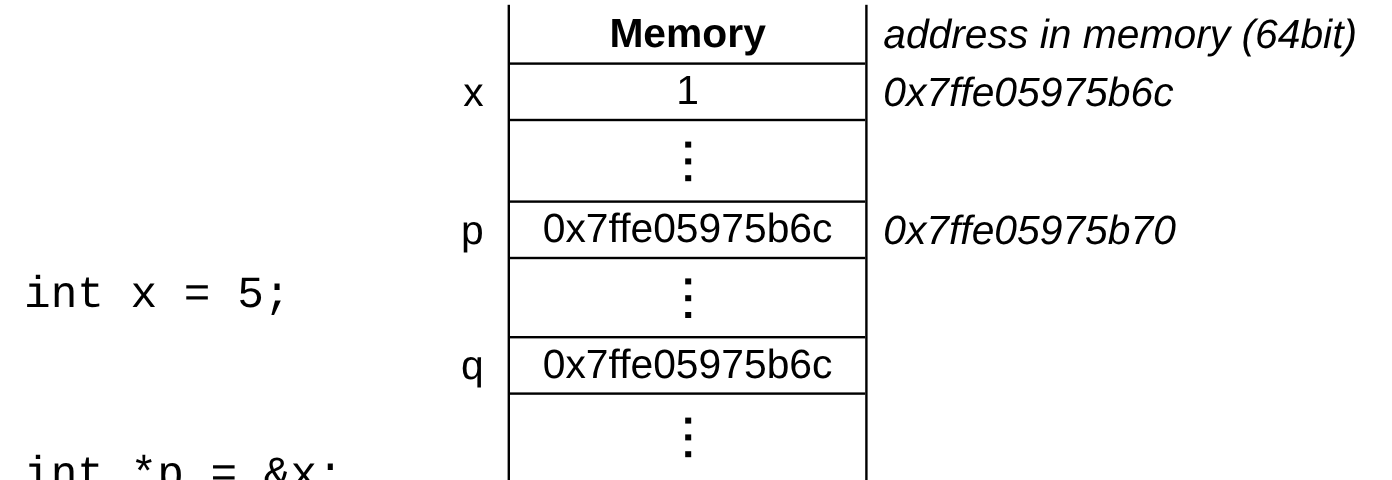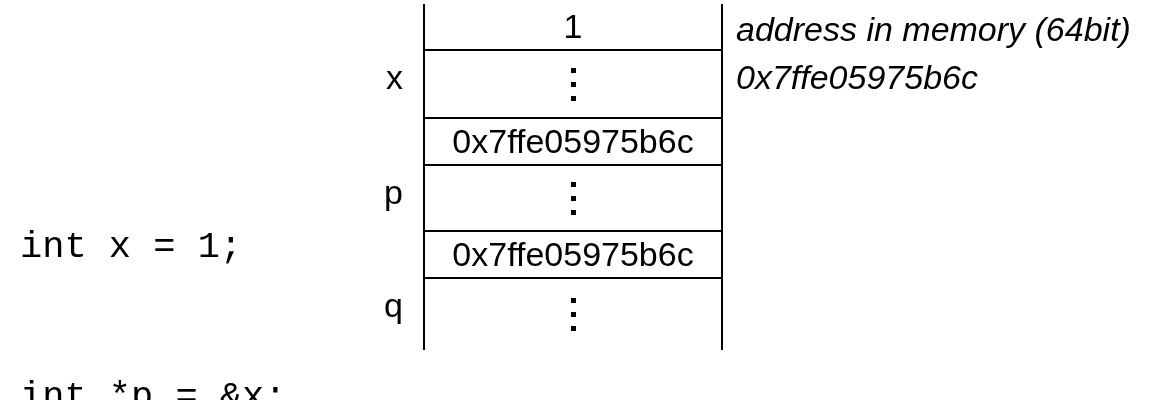--- a/index.html
+++ b/index.html
@@ -74,36 +74,37 @@
     align-items: center;
   }
   .dot { width: 5px; height: 5px; background: #000000; }
 </style>
 </head>
 <body>
 
 <div class="screen">
 
   <div class="code-block">
-    <div>int x = 1;</div>
+    <div>int x = 5;</div>
     <div>int *p = &amp;x;</div>
     
   </div>
 
   <div class="col labels-col">
     <div class="row rh"></div>
     <div class="row rv">x</div>
     <div class="row rda"></div>
     <div class="row rv">p</div>
     <div class="row rdb"></div>
     <div class="row rv">q</div>
     <div class="row rdc"></div>
   </div>
 
   <div class="col mem-col">
+    <div class="row rh header-row">Memory</div>
     <div class="row rv">1</div>
     <div class="row rda">
       <span class="vdots">
         <span class="dot"></span>
           <span class="dot"></span>
           <span class="dot"></span>
       </span>
     </div>
     <div class="row rv">0x7ffe05975b6c</div>
     <div class="row rdb">
@@ -120,17 +121,18 @@
           <span class="dot"></span>
           <span class="dot"></span>
       </span>
     </div>
   </div>
 
   <div class="col addr-col">
     <div class="row rh">address in memory (64bit)</div>
     <div class="row rv">0x7ffe05975b6c</div>
     <div class="row rda"></div>
+    <div class="row rv">0x7ffe05975b70</div>
     <div class="row rdb"></div>
     <div class="row rdc"></div>
   </div>
 
 </div>
 
 </body></html>

